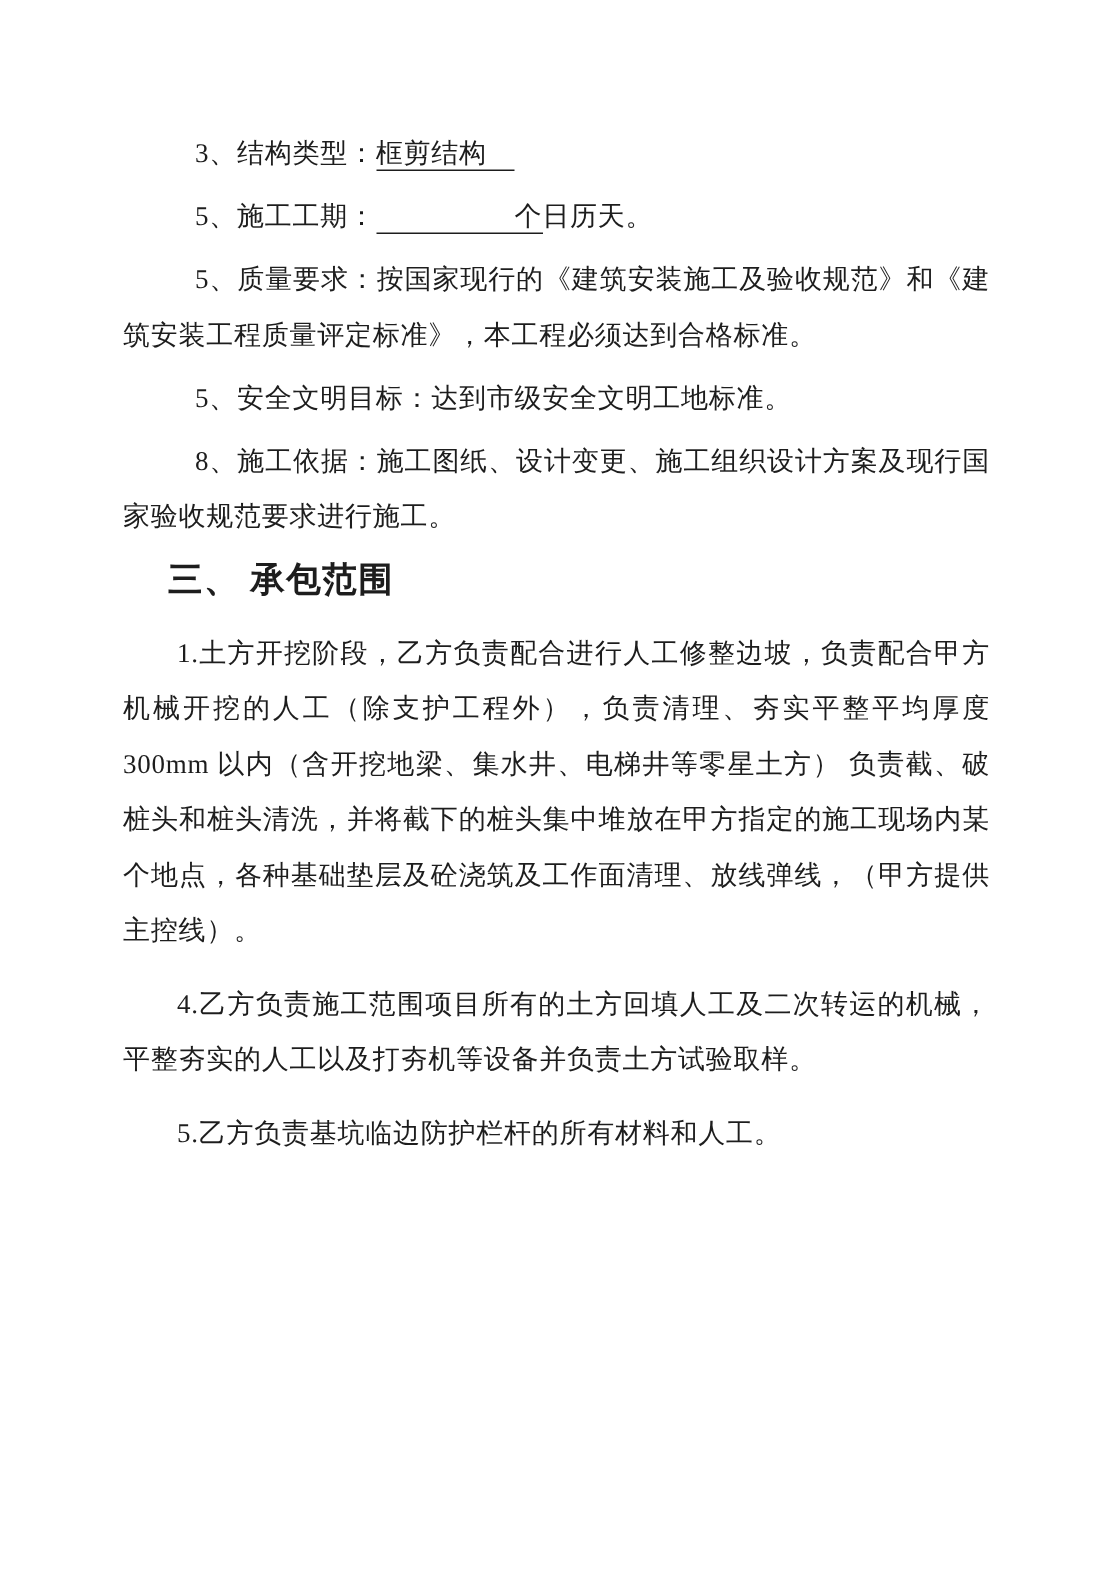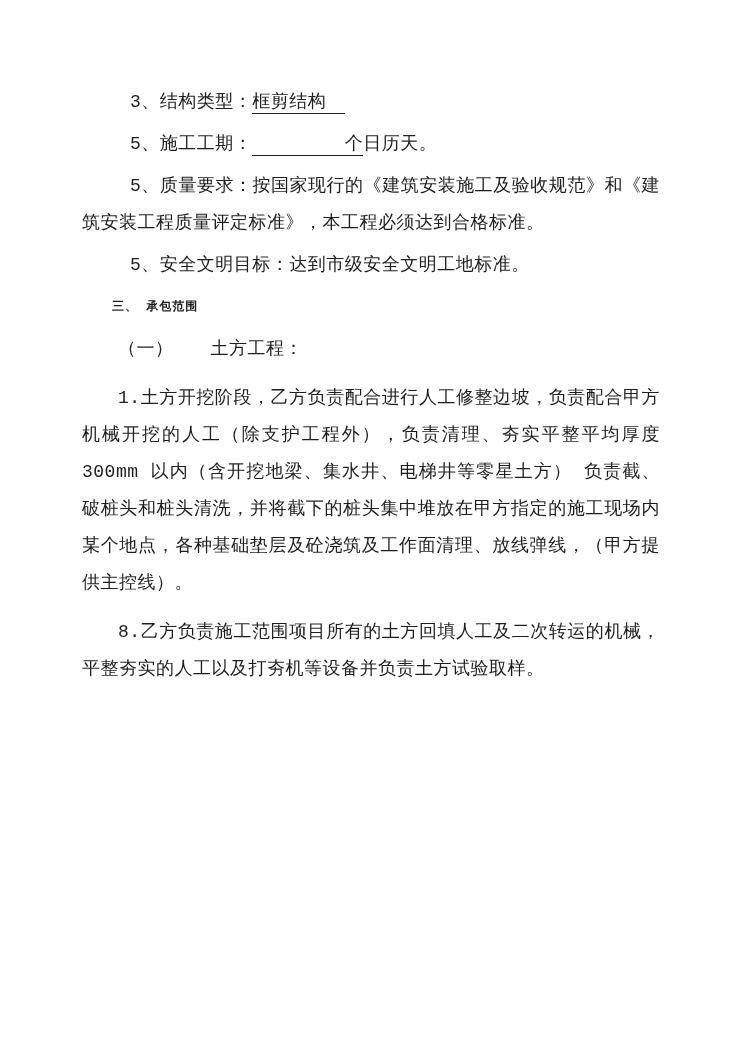--- a/index.html
+++ b/index.html
@@ -9,32 +9,32 @@
     background: #ffffff;
     overflow: hidden;
   }
   .page {
     box-sizing: border-box;
     width: 744px;
     height: 1052px;
     padding: 84px 84px 40px 82px;
     background: #ffffff;
     color: #1d1d1d;
-    font-family: Liberation Mono, monospace;
+    font-family: Liberation Serif, serif;
     font-size: 18px;
     line-height: 37px;
     letter-spacing: 0.5px;
     text-align: justify;
   }
   p { margin: 0 0 5px 0; }
   .clause { text-indent: 48px; }
   .scope-item { text-indent: 36px; margin-top: 12px; }
   .subsection { text-indent: 36px; }
   h2.section-heading {
-    font-size: 12px;
+    font-size: 23px;
     font-weight: 700;
     line-height: 37px;
     margin: 3px 0 5px 0;
     text-indent: 30px;
     letter-spacing: 1px;
   }
   .u {
     border-bottom: 1px solid #1d1d1d;
     padding-bottom: 1px;
     white-space: pre;
@@ -48,25 +48,26 @@
 
   <p class="clause"><span class="label">3、结构类型：</span><span class="u">框剪结构　</span></p>
 
 
   <p class="clause"><span class="label">5、施工工期：</span><span class="u">　　　　　个</span><span>日历天。</span></p>
 
   <p class="clause">5、质量要求：按国家现行的《建筑安装施工及验收规范》和《建筑安装工程质量评定标准》，本工程必须达到合格标准。</p>
 
   <p class="clause">5、安全文明目标：达到市级安全文明工地标准。</p>
 
+  <p class="clause">8、施工依据：施工图纸、设计变更、施工组织设计方案及现行国家验收规范要求进行施工。</p>
 
   <h2 class="section-heading">三、 承包范围</h2>
 
-  <p class="subsection">（一）　　土方工程：</p>
 
   <p class="scope-item">1.土方开挖阶段，乙方负责配合进行人工修整边坡，负责配合甲方机械开挖的人工（除支护工程外），负责清理、夯实平整平均厚度 300mm 以内（含开挖地梁、集水井、电梯井等零星土方） 负责截、破桩头和桩头清洗，并将截下的桩头集中堆放在甲方指定的施工现场内某个地点，各种基础垫层及砼浇筑及工作面清理、放线弹线，（甲方提供主控线）。</p>
 
 
 
-  <p class="scope-item">8.乙方负责施工范围项目所有的土方回填人工及二次转运的机械，平整夯实的人工以及打夯机等设备并负责土方试验取样。</p>
+  <p class="scope-item">4.乙方负责施工范围项目所有的土方回填人工及二次转运的机械，平整夯实的人工以及打夯机等设备并负责土方试验取样。</p>
 
+  <p class="scope-item">5.乙方负责基坑临边防护栏杆的所有材料和人工。</p>
 
 </div>
 
 </body></html>

